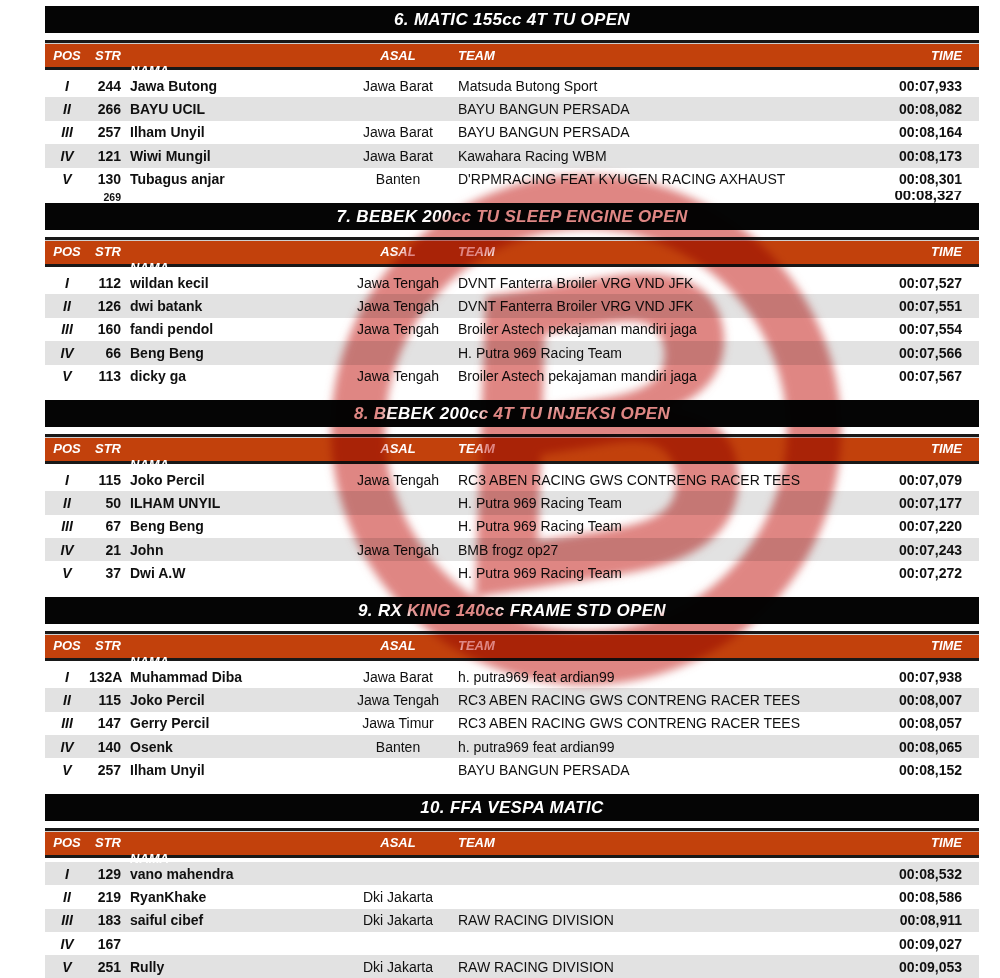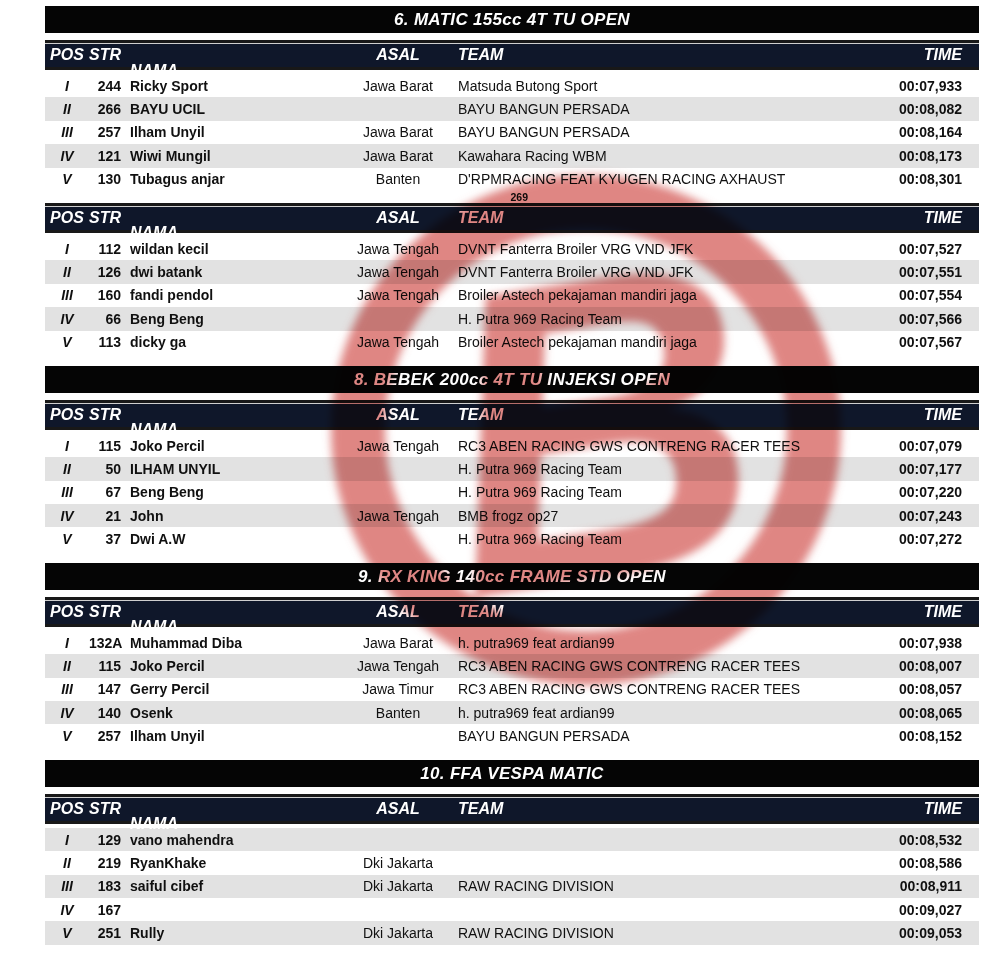--- a/index.html
+++ b/index.html
@@ -22,27 +22,27 @@
   .title-bar {
     height: 27px; line-height: 27px;
     background: #050505;
     color: #ffffff;
     text-align: center;
     font-weight: bold; font-style: italic;
     font-size: 17px; letter-spacing: .3px;
     margin-bottom: 7px;
   }
   .col-header {
-    background: #0f172a;
+    background: #c2410c;
     border-top: 3px solid #181818;
     border-bottom: 3px solid #181818;
     box-shadow: inset 0 1px 0 #cfcfcf;
     color: #ffffff;
     font-weight: bold; font-style: italic;
-    font-size: 16px;
+    font-size: 13px;
     display: flex; align-items: center;
     height: 24px;
     margin-bottom: 4px;
   }
   .rows { }
   .row {
     display: flex; align-items: center;
     height: 23.4px;
     font-size: 14px;
     background: #ffffff;
@@ -55,24 +55,23 @@
   .cell.nama { width: 208px; padding-left: 9px; text-align: left; font-weight: bold; }
   .cell.asal { width: 120px; text-align: center; }
   .cell.team { width: 350px; text-align: left; }
   .cell.time { flex: 1; text-align: right; padding-right: 17px; font-weight: bold; }
 
   .col-header .cell { font-weight: bold; font-style: italic; }
   .col-header .cell.nama { font-weight: bold; margin-top: 31px; }
 
   .partial-row {
     height: 12px; overflow: hidden;
-    display: flex; align-items: center;
+    display: flex; align-items: flex-end;
     font-size: 10.5px; font-weight: bold;
     background: #ffffff;
-    flex-direction: column;
   }
   .partial-row .cell.str { font-size: 10.5px; }
   .partial-row .cell.time { font-size: 15px; }
 
   .watermark {
     position: absolute;
     left: 318px; top: 158px;
     width: 540px; height: 545px;
     opacity: 0.55;
     mix-blend-mode: multiply;
@@ -95,21 +94,21 @@
       <div class="cell str  hcell">STR</div>
       <div class="cell nama hcell">NAMA</div>
       <div class="cell asal hcell">ASAL</div>
       <div class="cell team hcell">TEAM</div>
       <div class="cell time hcell">TIME</div>
     </div>
     <div class="rows">
   <div class="row">
     <div class="cell pos">I</div>
     <div class="cell str">244</div>
-    <div class="cell nama">Ricky Sport</div>
+    <div class="cell nama">Jawa Butong</div>
     <div class="cell asal">Jawa Barat</div>
     <div class="cell team">Matsuda Butong Sport</div>
     <div class="cell time">00:07,933</div>
   </div>
 
   <div class="row shaded">
     <div class="cell pos">II</div>
     <div class="cell str">266</div>
     <div class="cell nama">BAYU UCIL</div>
     <div class="cell asal"></div>
@@ -148,20 +147,23 @@
           <div class="cell pos"></div>
           <div class="cell str">269</div>
           <div class="cell nama"></div>
           <div class="cell asal"></div>
           <div class="cell team"></div>
           <div class="cell time">00:08,327</div>
         </div>
       </div>
 
   <div class="section">
+    <div class="title-bar">
+      <span>7. BEBEK 200cc TU SLEEP ENGINE OPEN</span>
+    </div>
     <div class="col-header">
       <div class="cell pos  hcell">POS</div>
       <div class="cell str  hcell">STR</div>
       <div class="cell nama hcell">NAMA</div>
       <div class="cell asal hcell">ASAL</div>
       <div class="cell team hcell">TEAM</div>
       <div class="cell time hcell">TIME</div>
     </div>
     <div class="rows">
   <div class="row">

